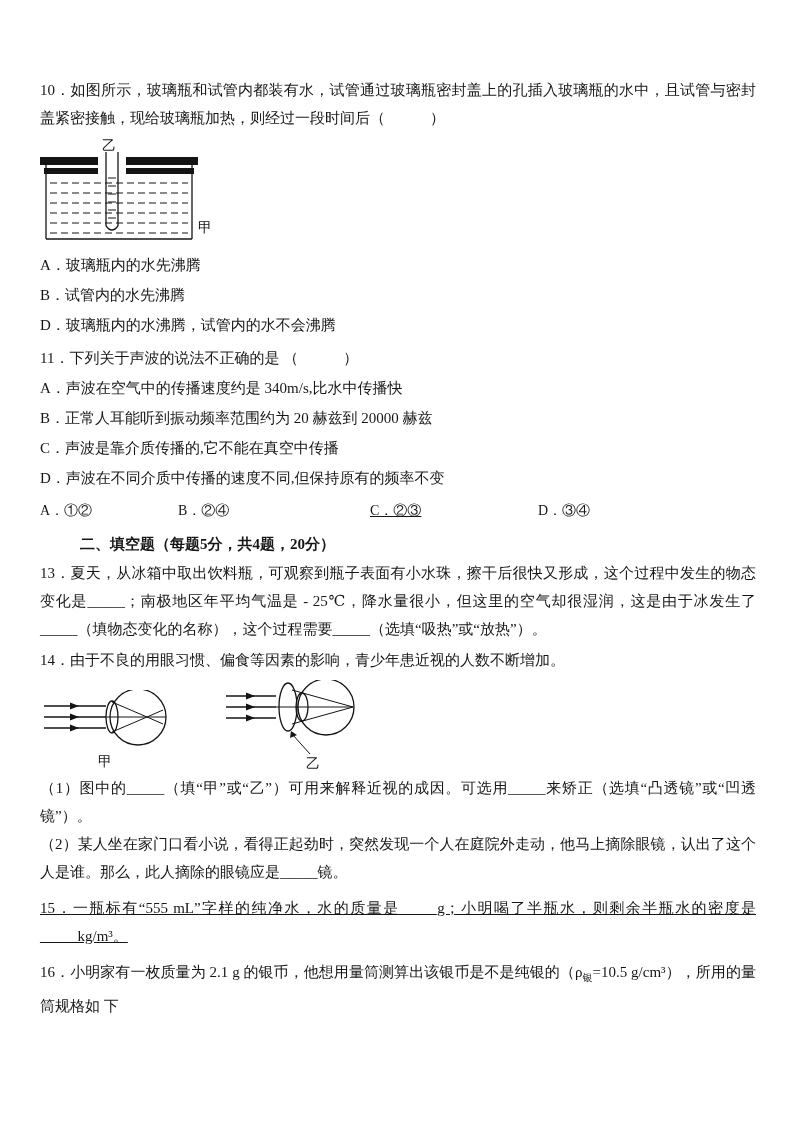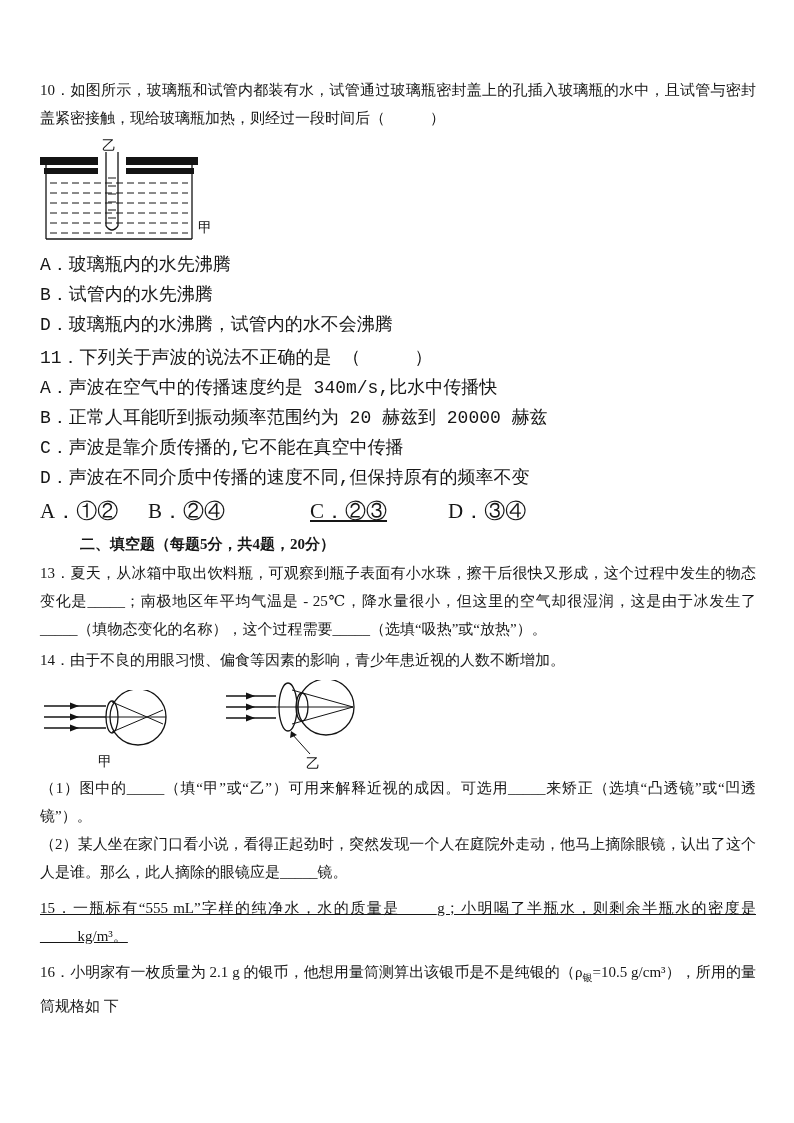--- a/index.html
+++ b/index.html
@@ -7,23 +7,23 @@
   body {
     width: 794px; height: 1123px;
     background: #ffffff;
     color: #161616;
     font-family: "Liberation Serif", "DejaVu Serif", serif;
     overflow: hidden;
   }
   .page { padding: 76px 38px 0 40px; }
   p { margin: 0; }
   .stem { font-size: 15px; line-height: 28px; text-align: justify; }
-  .opt  { font-size: 18px; line-height: 30px; font-family: Liberation Mono, monospace; }
+  .opt  { font-size: 15px; line-height: 30px; }
   .q { margin-bottom: 3px; }
-  .opts-row { display: flex; font-size: 21px; line-height: 30px; }
+  .opts-row { display: flex; font-size: 14px; line-height: 30px; gap: 30px; }
   .opts-row .oa { width: 108px; }
   .opts-row .ob { width: 162px; }
   .opts-row .oc { width: 138px; text-decoration: underline; }
   .section-head { font-weight: bold; font-size: 15px; line-height: 30px; margin-left: 40px; }
   .fig { margin: 6px 0 4px 0; }
   .fig-row { display: flex; align-items: flex-end; gap: 14px; margin: 6px 0 2px 0; }
   svg { display: block; }
   .sv-line { stroke: #141414; stroke-width: 1.3; fill: none; }
   .sv-thin { stroke: #141414; stroke-width: 1; fill: none; }
   .sv-dash { stroke: #141414; stroke-width: 1; fill: none; stroke-dasharray: 7 4; }

